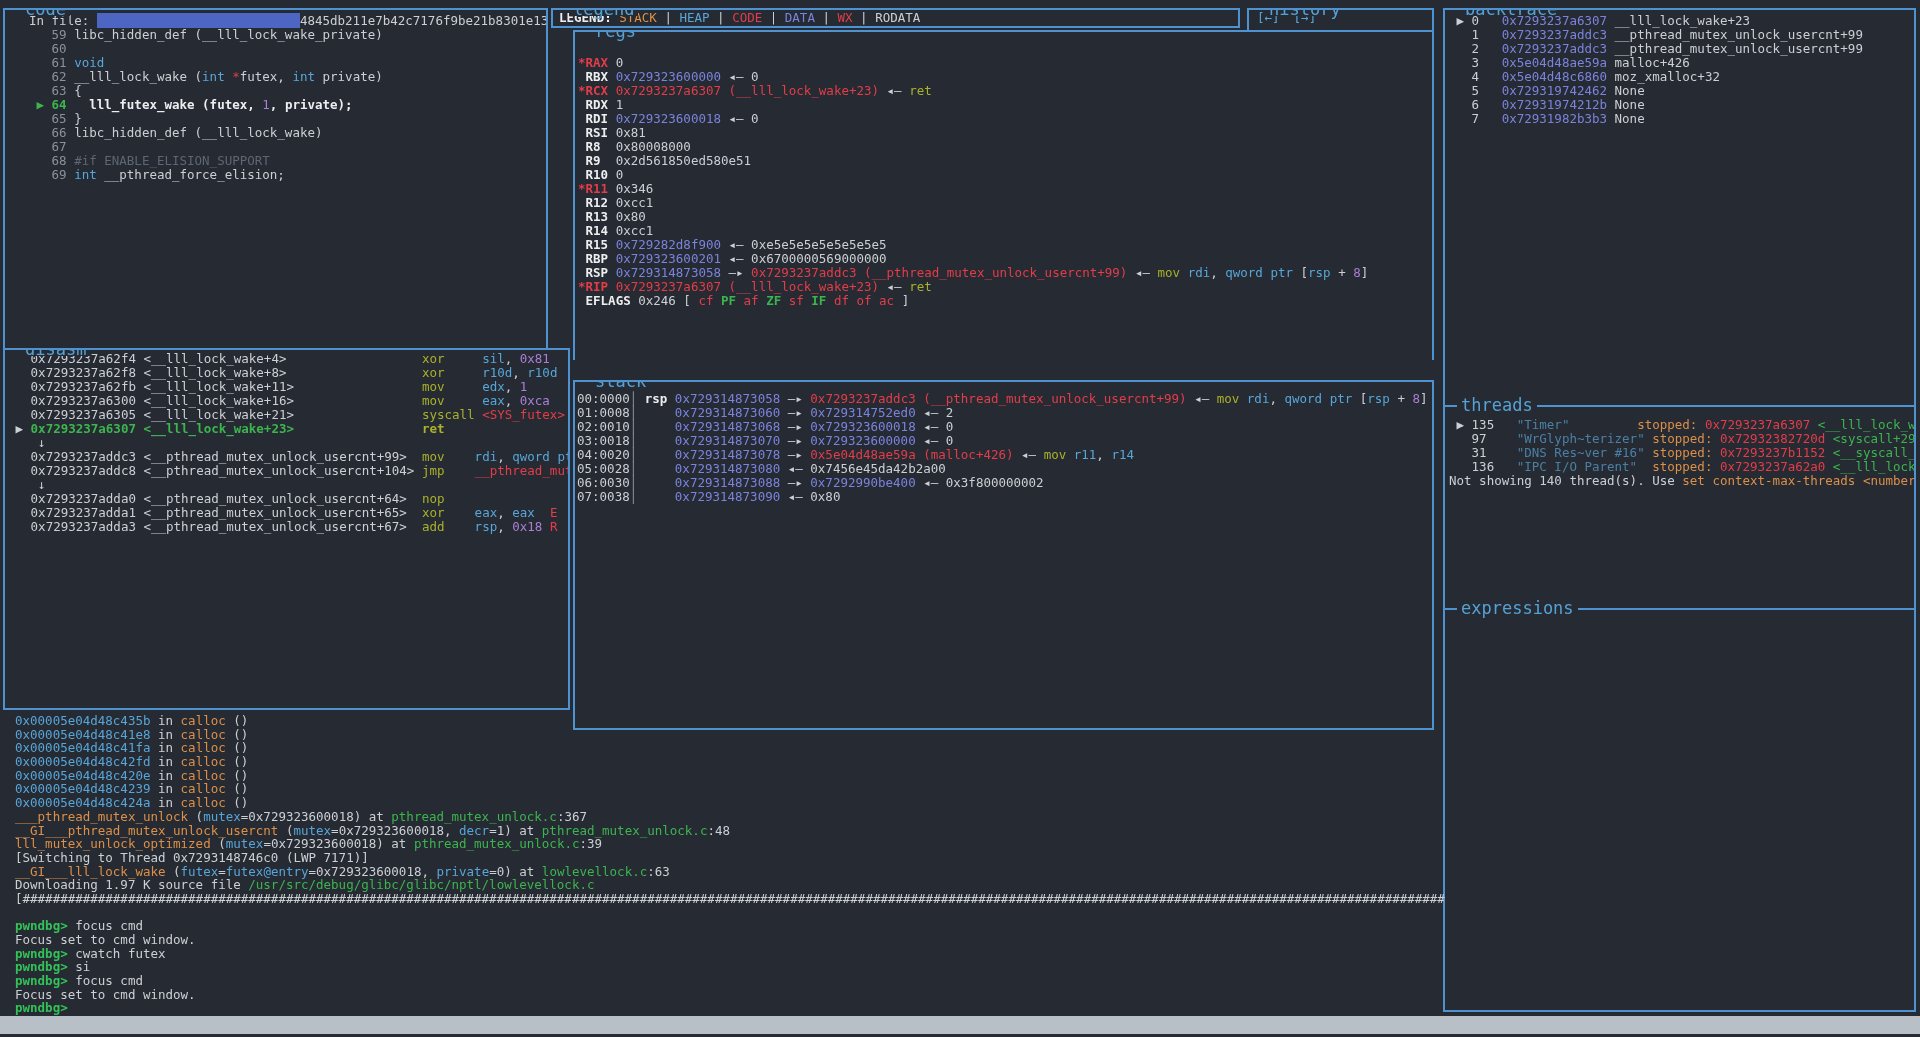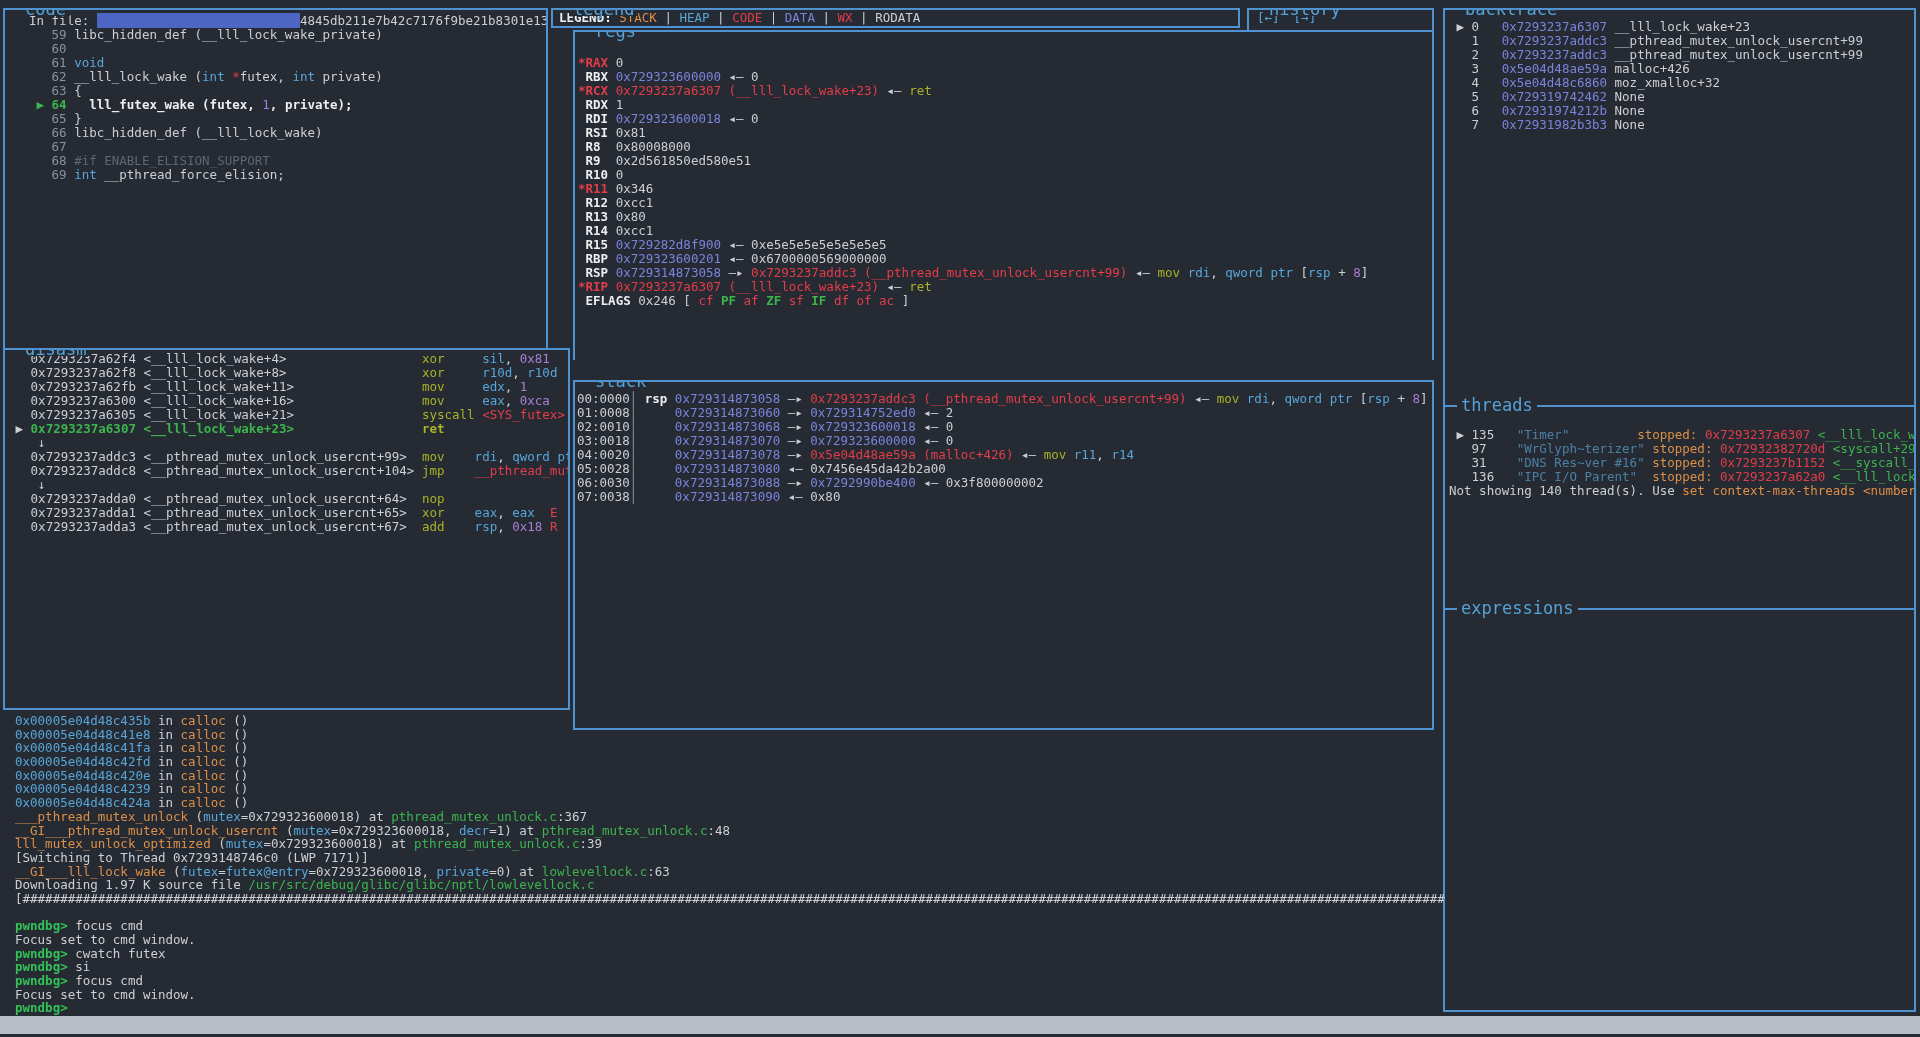--- a/index.html
+++ b/index.html
@@ -43,21 +43,21 @@
   #p-history {left:1247px;top:8px;  width:187px; height:24px;}
   #p-history .content{margin-top:1px;padding-left:8px;white-space:pre;line-height:14px;color:var(--cyan);}
   #p-history .hbtn{margin-right:14px;}
   #p-regs    {left:573px;top:30px;  width:861px; height:330px;border-bottom:none;}
   #p-regs    .rows{margin-top:24px;padding-left:3px;}
   #p-disasm  {left:3px;  top:348px; width:567px; height:362px;}
   #p-disasm  .rows{margin-top:2px;padding-left:3px;}
   #p-stack   {left:573px;top:380px; width:861px; height:350px;}
   #p-stack   .rows{margin-top:10px;padding-left:2px;}
   #p-right   {left:1443px;top:8px;  width:473px; height:1004px;}
-  #p-right   .rows{padding-left:4px;margin-top:10px;}
+  #p-right   .rows{padding-left:4px;}
   #rows-backtrace{margin-top:4px;}
   #rows-threads  {position:absolute;left:0;top:408px;width:100%;}
   #rows-expressions{position:absolute;left:0;top:612px;width:100%;}
   .divider{position:absolute;left:0;width:100%;height:2px;background:var(--panel_border);}
   #div-threads{top:395px;}
   #div-expressions{top:598px;}
   .divider .ptitle{top:-7px;left:12px;}
   #log{position:absolute;left:15px;top:714px;width:1437px;overflow:hidden;}
   #statusbar{
     position:absolute;left:0;top:1016px;width:1920px;height:18px;

